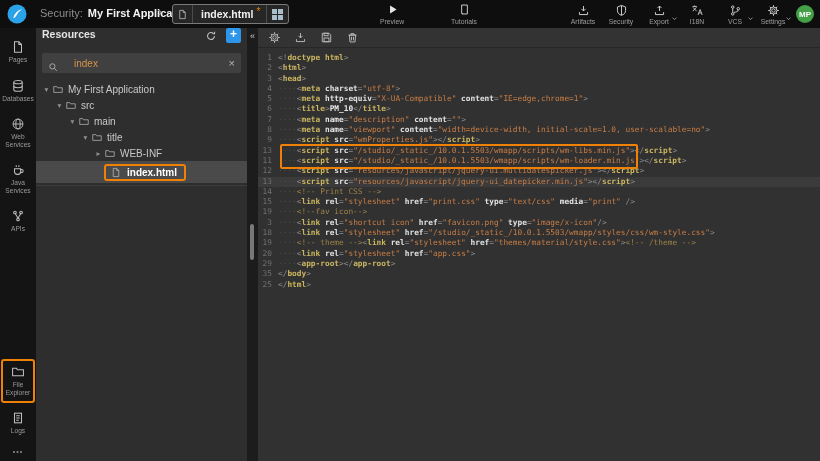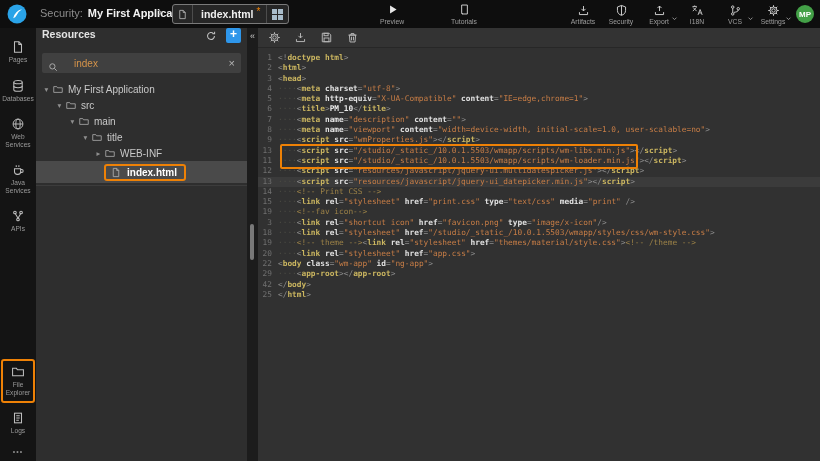--- a/index.html
+++ b/index.html
@@ -442,29 +442,25 @@
       </div>
       <div class="cl">
         <span class="ln">19</span>
         <span class="ct"><span class="tk-i">····</span><span class="tk-c">&lt;!-- theme --&gt;</span><span class="tk-p">&lt;</span><span class="tk-t">link</span><span class="tk-a"> rel</span><span class="tk-p">=</span><span class="tk-s">"stylesheet"</span><span class="tk-a"> href</span><span class="tk-p">=</span><span class="tk-s">"themes/material/style.css"</span><span class="tk-p">&gt;</span><span class="tk-c">&lt;!-- /theme --&gt;</span></span>
       </div>
       <div class="cl">
         <span class="ln">20</span>
         <span class="ct"><span class="tk-i">····</span><span class="tk-p">&lt;</span><span class="tk-t">link</span><span class="tk-a"> rel</span><span class="tk-p">=</span><span class="tk-s">"stylesheet"</span><span class="tk-a"> href</span><span class="tk-p">=</span><span class="tk-s">"app.css"</span><span class="tk-p">&gt;</span></span>
       </div>
       <div class="cl">
-        <span class="ln">22</span>
-        <span class="ct"><span class="tk-p">&lt;</span><span class="tk-t">body</span><span class="tk-a"> class</span><span class="tk-p">=</span><span class="tk-s">"wm-app"</span><span class="tk-a"> id</span><span class="tk-p">=</span><span class="tk-s">"ng-app"</span><span class="tk-p">&gt;</span></span>
-      </div>
-      <div class="cl">
         <span class="ln">29</span>
         <span class="ct"><span class="tk-i">····</span><span class="tk-p">&lt;</span><span class="tk-t">app-root</span><span class="tk-p">&gt;&lt;/</span><span class="tk-t">app-root</span><span class="tk-p">&gt;</span></span>
       </div>
       <div class="cl">
-        <span class="ln">42</span>
+        <span class="ln">35</span>
         <span class="ct"><span class="tk-p">&lt;/</span><span class="tk-t">body</span><span class="tk-p">&gt;</span></span>
       </div>
       <div class="cl">
         <span class="ln">25</span>
         <span class="ct"><span class="tk-p">&lt;/</span><span class="tk-t">html</span><span class="tk-p">&gt;</span></span>
       </div>
     </div>
   <div class="hlbox"></div>
 </div>
 

